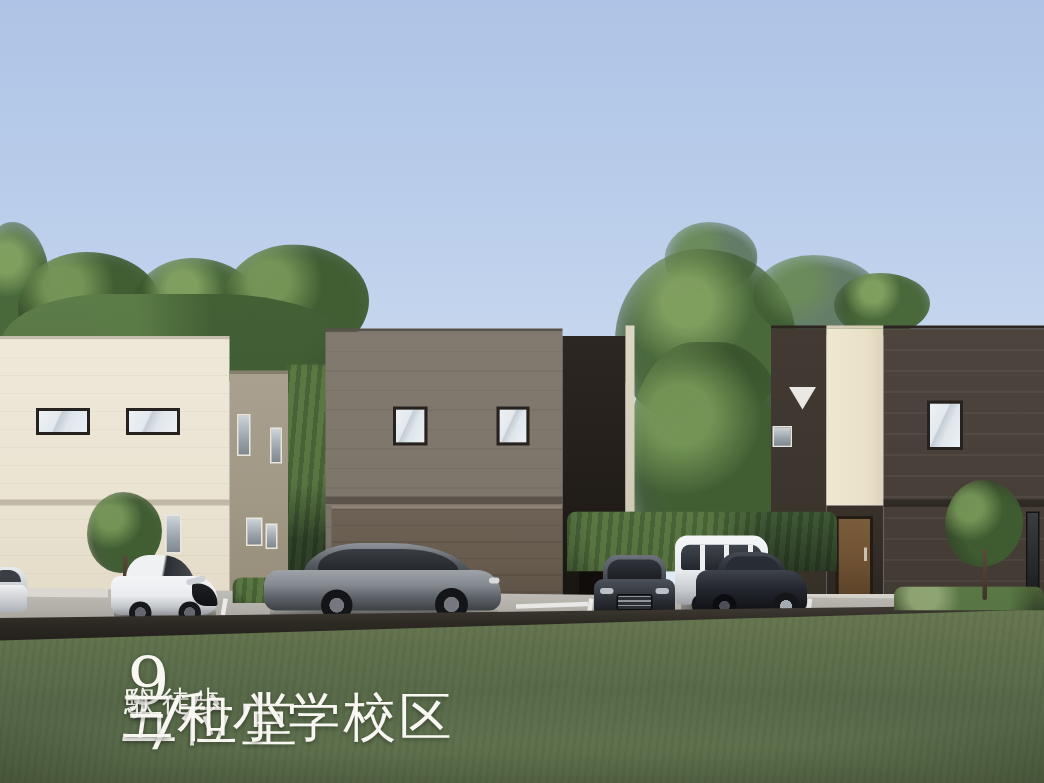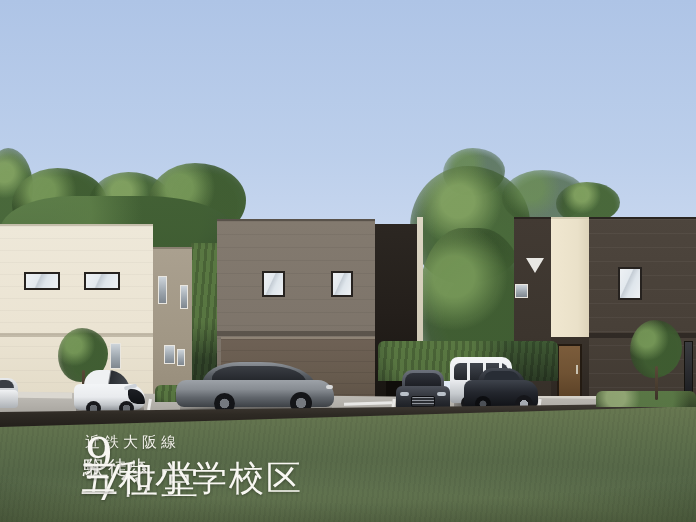--- a/index.html
+++ b/index.html
@@ -217,21 +217,20 @@
        clip-path:polygon(0 22px,92% 3px,100% 1px,100% 117px,0 117px);"></div>
 
   <div class="hedge" style="left:596px;top:391px;width:100px;height:16px;
        background:radial-gradient(circle at 20% 40%,rgba(150,170,120,.9) 0 12%,transparent 30%),
        radial-gradient(circle at 55% 50%,rgba(90,120,70,.95) 0 40%,transparent 70%),
        linear-gradient(180deg,#4c6238,#35462a);"></div>
   <div class="blob fol1" style="left:630px;top:320px;width:52px;height:58px;"></div>
   <div class="trunk" style="left:655px;top:366px;width:3px;height:34px;"></div>
 
 
-  <div class="l1">近鉄大阪線</div>
   <div class="l2">
     <span class="big">五位堂</span>
     <span class="sta">駅</span>
     <span class="walk">徒歩</span>
     <span class="num">9</span>
     <span class="unit">分</span>
     <span class="slash">/</span>
     <span class="school">三和小学校区</span>
   </div>
 

